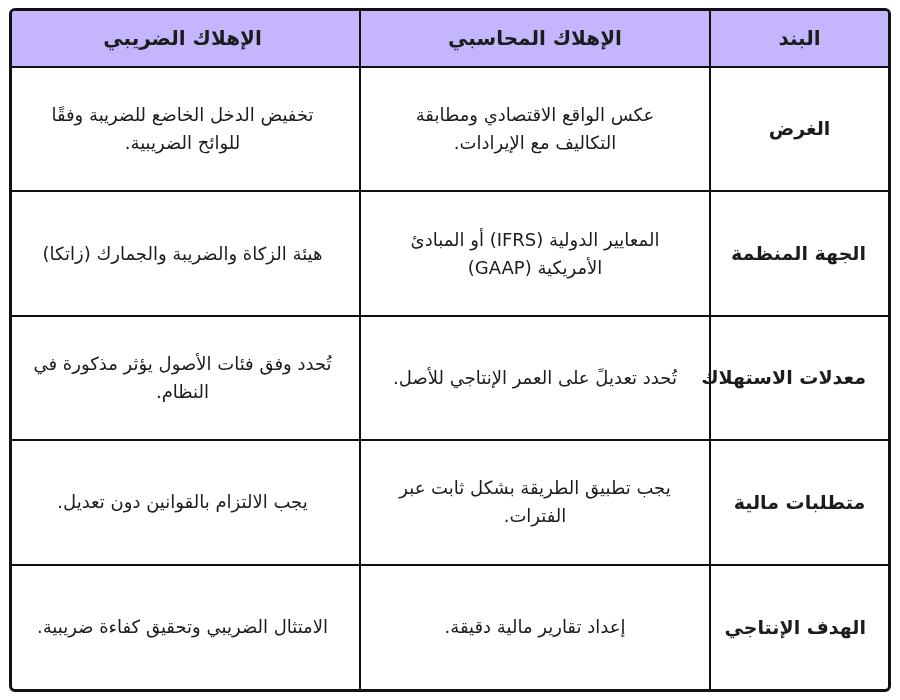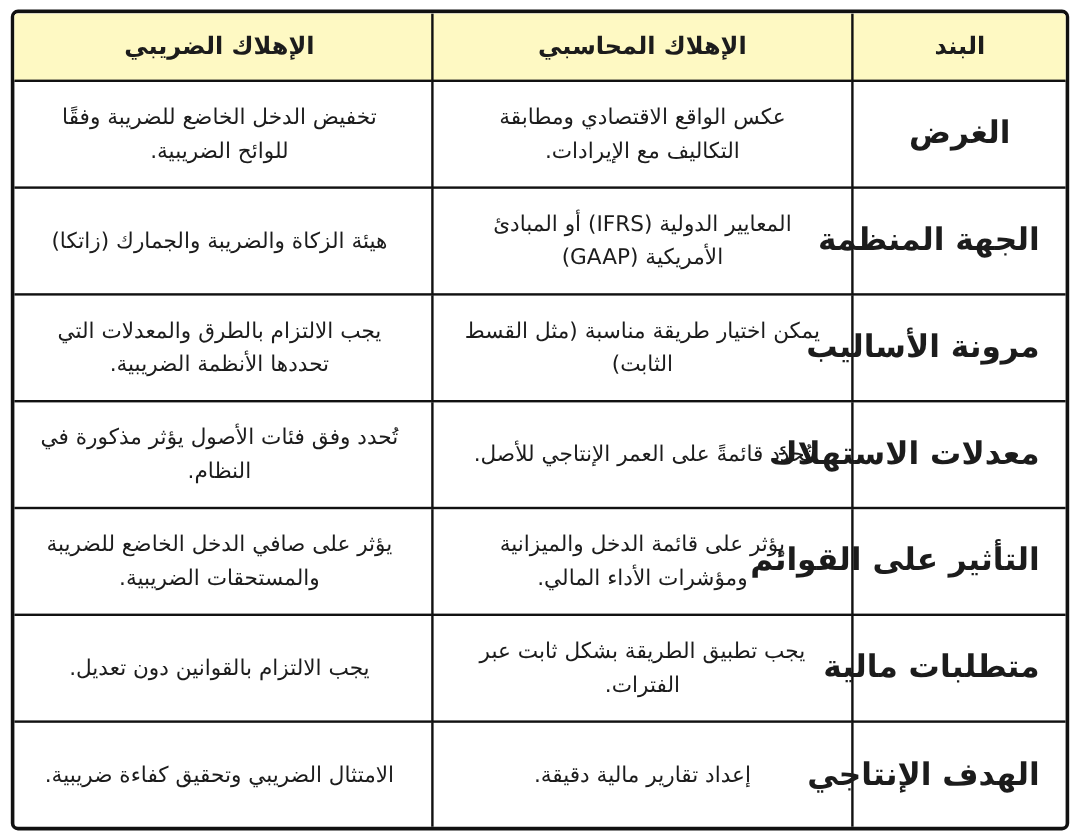--- a/index.html
+++ b/index.html
@@ -37,28 +37,28 @@
     line-height: 1.55;
   }
   
   table.compare tr > *:first-child { border-right: none; }
   table.compare tr > *:last-child  { border-left: none; }
   table.compare thead tr > *       { border-top: none; }
   table.compare tbody tr:last-child > * { border-bottom: none; }
 
   thead tr { height: 56px; }
   thead th {
-    background: #fef9c3;
+    background: #c4b5fd;
     font-size: 20px;
     font-weight: bold;
   }
   tbody tr { height: 89px; }
   td.item-cell {
     font-weight: bold;
-    font-size: 26px;
+    font-size: 19px;
     white-space: nowrap;
     padding: 8px 10px;
   }
   td.value-cell {
     font-size: 18px;
     font-weight: normal;
   }
   col.c-item { width: 178px; }
   col.c-acct { width: 350px; }
   col.c-tax  { width: 354px; }
@@ -85,33 +85,23 @@
         <td class="item-cell">الغرض</td>
         <td class="value-cell">عكس الواقع الاقتصادي ومطابقة التكاليف مع الإيرادات.</td>
         <td class="value-cell">تخفيض الدخل الخاضع للضريبة وفقًا للوائح الضريبية.</td>
       </tr>
       <tr>
         <td class="item-cell">الجهة المنظمة</td>
         <td class="value-cell">المعايير الدولية (IFRS) أو المبادئ الأمريكية (GAAP)</td>
         <td class="value-cell">هيئة الزكاة والضريبة والجمارك (زاتكا)</td>
       </tr>
       <tr>
-        <td class="item-cell">مرونة الأساليب</td>
-        <td class="value-cell">يمكن اختيار طريقة مناسبة (مثل القسط الثابت)</td>
-        <td class="value-cell">يجب الالتزام بالطرق والمعدلات التي تحددها الأنظمة الضريبية.</td>
-      </tr>
-      <tr>
         <td class="item-cell">معدلات الاستهلاك</td>
-        <td class="value-cell">تُحدد قائمةً على العمر الإنتاجي للأصل.</td>
+        <td class="value-cell">تُحدد تعديلً على العمر الإنتاجي للأصل.</td>
         <td class="value-cell">تُحدد وفق فئات الأصول يؤثر مذكورة في النظام.</td>
-      </tr>
-      <tr>
-        <td class="item-cell">التأثير على القوائم</td>
-        <td class="value-cell">يؤثر على قائمة الدخل والميزانية ومؤشرات الأداء المالي.</td>
-        <td class="value-cell">يؤثر على صافي الدخل الخاضع للضريبة والمستحقات الضريبية.</td>
       </tr>
       <tr>
         <td class="item-cell">متطلبات مالية</td>
         <td class="value-cell">يجب تطبيق الطريقة بشكل ثابت عبر الفترات.</td>
         <td class="value-cell">يجب الالتزام بالقوانين دون تعديل.</td>
       </tr>
       <tr>
         <td class="item-cell">الهدف الإنتاجي</td>
         <td class="value-cell">إعداد تقارير مالية دقيقة.</td>
         <td class="value-cell">الامتثال الضريبي وتحقيق كفاءة ضريبية.</td>

